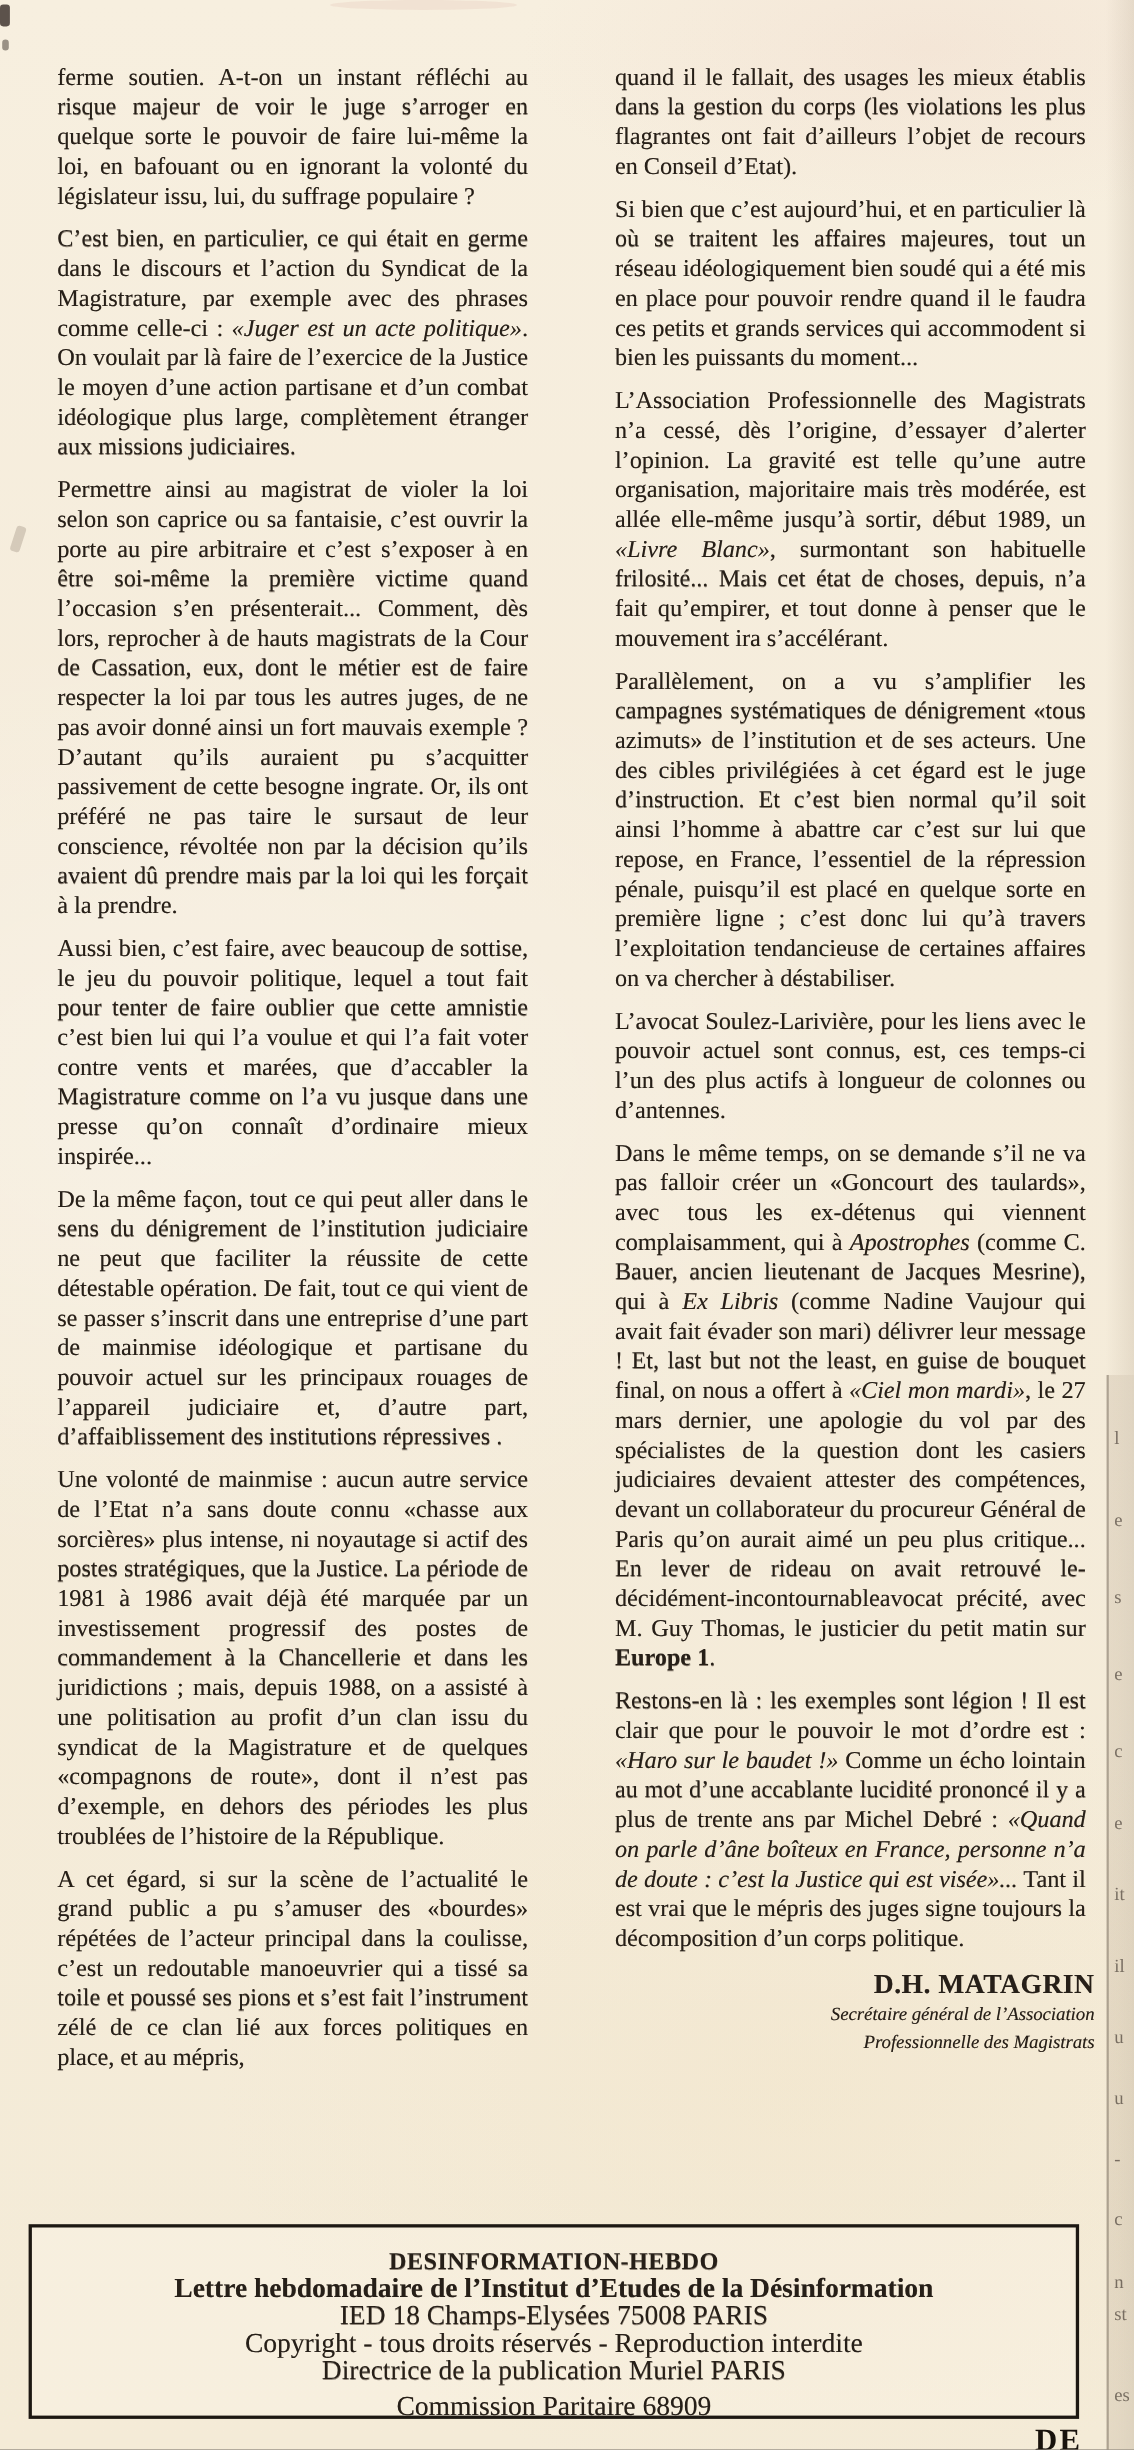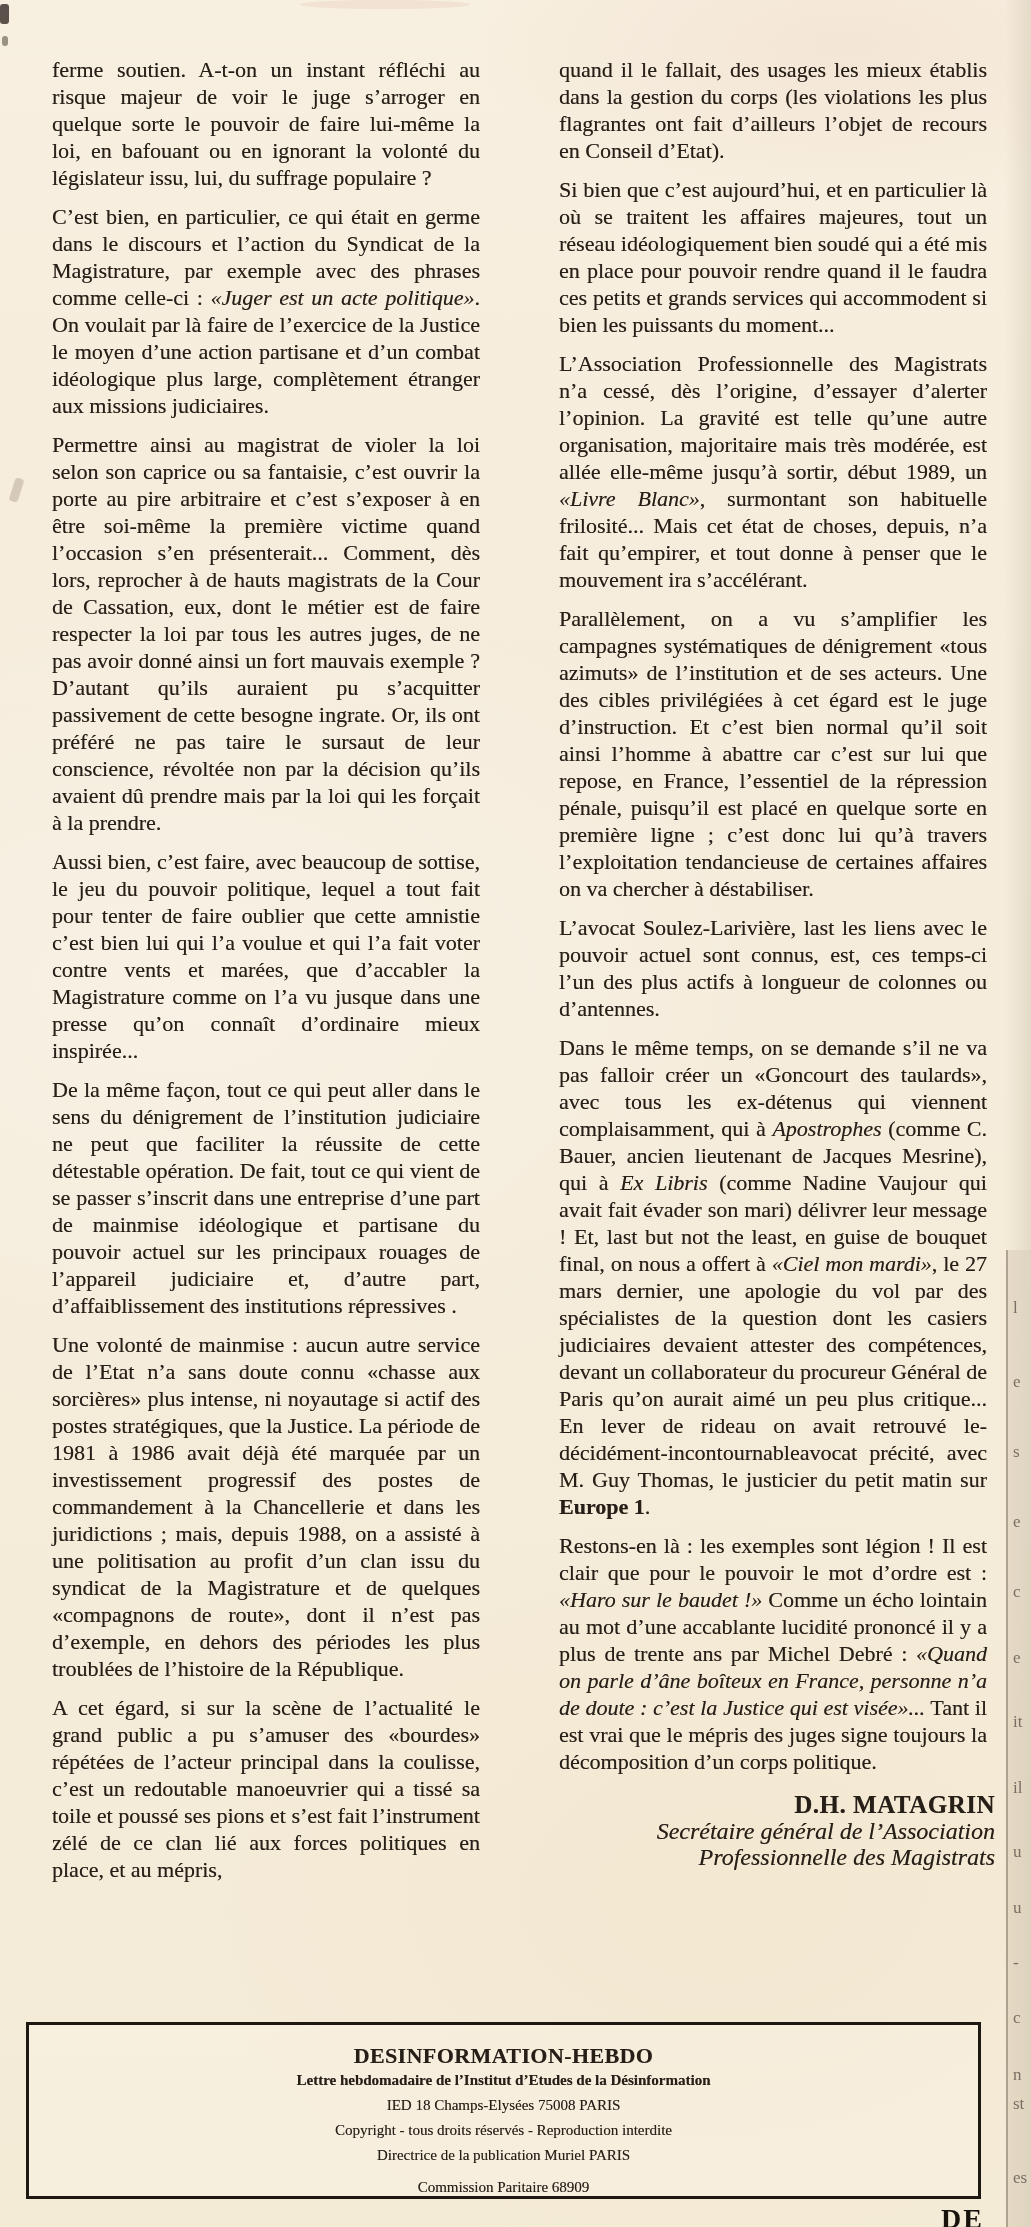--- a/index.html
+++ b/index.html
@@ -30,32 +30,32 @@
   .seg-b{font-weight:bold;}
   .signature{
     margin-top:16px;
     text-align:right;
     padding-right:4px;
   }
   .signature .sig-name{
     font-weight:bold;font-size:25px;line-height:27px;letter-spacing:0.5px;
   }
   .signature .sig-line{
-    font-style:italic;font-size:24px;line-height:26px;
+    font-style:italic;font-size:17px;line-height:26px;
   }
   .footer-box{
     position:absolute;left:26px;top:2022px;width:955px;height:177px;
     border:3px solid #1d1812;
     background:rgba(255,252,244,0.25);
     text-align:center;
     padding-top:18px;
     box-sizing:border-box;
     text-shadow:0.2px 0.2px 0.3px rgba(45,32,22,0.5);
   }
-  .footer-box div{font-size:15px;line-height:25px;}
+  .footer-box div{font-size:25px;line-height:25px;}
   .fb-title{font-weight:bold;font-size:22px !important;letter-spacing:0.4px;}
   .fb-subtitle{font-weight:bold;}
   .fb-commission{margin-top:7px;}
   .bottom-frag{
     position:absolute;left:941px;top:2203px;
     font-weight:bold;font-size:28px;letter-spacing:2px;color:#18120c;
   }
   .edge-strip{
     position:absolute;left:1006px;top:1250px;width:25px;height:977px;
     border-left:2px solid rgba(70,58,45,0.38);
@@ -94,21 +94,21 @@
       <p><span>De la même façon, tout ce qui peut aller dans le sens du dénigrement de l’institution judiciaire ne peut que faciliter la réussite de cette détestable opération. De fait, tout ce qui vient de se passer s’inscrit dans une entreprise d’une part de mainmise idéologique et partisane du pouvoir actuel sur les principaux rouages de l’appareil judiciaire et, d’autre part, d’affaiblissement des institutions répressives .</span></p>
       <p><span>Une volonté de mainmise : aucun autre service de l’Etat n’a sans doute connu «chasse aux sorcières» plus intense, ni noyautage si actif des postes stratégiques, que la Justice. La période de 1981 à 1986 avait déjà été marquée par un investissement progressif des postes de commandement à la Chancellerie et dans les juridictions ; mais, depuis 1988, on a assisté à une politisation au profit d’un clan issu du syndicat de la Magistrature et de quelques «compagnons de route», dont il n’est pas d’exemple, en dehors des périodes les plus troublées de l’histoire de la République.</span></p>
       <p><span>A cet égard, si sur la scène de l’actualité le grand public a pu s’amuser des «bourdes» répétées de l’acteur principal dans la coulisse, c’est un redoutable manoeuvrier qui a tissé sa toile et poussé ses pions et s’est fait l’instrument zélé de ce clan lié aux forces politiques en place, et au mépris,</span></p>
     </div>
 
   <div class="col col-right">
   <p><span>quand il le fallait, des usages les mieux établis dans la gestion du corps (les violations les plus flagrantes ont fait d’ailleurs l’objet de recours en Conseil d’Etat).</span></p>
       <p><span>Si bien que c’est aujourd’hui, et en particulier là où se traitent les affaires majeures, tout un réseau idéologiquement bien soudé qui a été mis en place pour pouvoir rendre quand il le faudra ces petits et grands services qui accommodent si bien les puissants du moment...</span></p>
       <p><span>L’Association Professionnelle des Magistrats n’a cessé, dès l’origine, d’essayer d’alerter l’opinion. La gravité est telle qu’une autre organisation, majoritaire mais très modérée, est allée elle-même jusqu’à sortir, début 1989, un </span><span class="seg-i">«Livre Blanc»</span><span>, surmontant son habituelle frilosité... Mais cet état de choses, depuis, n’a fait qu’empirer, et tout donne à penser que le mouvement ira s’accélérant.</span></p>
       <p><span>Parallèlement, on a vu s’amplifier les campagnes systématiques de dénigrement «tous azimuts» de l’institution et de ses acteurs. Une des cibles privilégiées à cet égard est le juge d’instruction. Et c’est bien normal qu’il soit ainsi l’homme à abattre car c’est sur lui que repose, en France, l’essentiel de la répression pénale, puisqu’il est placé en quelque sorte en première ligne ; c’est donc lui qu’à travers l’exploitation tendancieuse de certaines affaires on va chercher à déstabiliser.</span></p>
-      <p><span>L’avocat Soulez-Larivière, last les liens avec le pouvoir actuel sont connus, est, ces temps-ci l’un des plus actifs à longueur de colonnes ou d’antennes.</span></p>
+      <p><span>L’avocat Soulez-Larivière, pour les liens avec le pouvoir actuel sont connus, est, ces temps-ci l’un des plus actifs à longueur de colonnes ou d’antennes.</span></p>
       <p><span>Dans le même temps, on se demande s’il ne va pas falloir créer un «Goncourt des taulards», avec tous les ex-détenus qui viennent complaisamment, qui à </span><span class="seg-i">Apostrophes</span><span> (comme C. Bauer, ancien lieutenant de Jacques Mesrine), qui à </span><span class="seg-i">Ex Libris</span><span> (comme Nadine Vaujour qui avait fait évader son mari) délivrer leur message ! Et, last but not the least, en guise de bouquet final, on nous a offert à </span><span class="seg-i">«Ciel mon mardi»</span><span>, le 27 mars dernier, une apologie du vol par des spécialistes de la question dont les casiers judiciaires devaient attester des compétences, devant un collaborateur du procureur Général de Paris qu’on aurait aimé un peu plus critique... En lever de rideau on avait retrouvé le-décidément-incontournableavocat précité, avec M. Guy Thomas, le justicier du petit matin sur </span><span class="seg-b">Europe 1</span><span>.</span></p>
       <p><span>Restons-en là : les exemples sont légion ! Il est clair que pour le pouvoir le mot d’ordre est : </span><span class="seg-i">«Haro sur le baudet !»</span><span> Comme un écho lointain au mot d’une accablante lucidité prononcé il y a plus de trente ans par Michel Debré : </span><span class="seg-i">«Quand on parle d’âne boîteux en France, personne n’a de doute : c’est la Justice qui est visée»...</span><span> Tant il est vrai que le mépris des juges signe toujours la décomposition d’un corps politique.</span></p>
       <div class="signature">
         <div class="sig-name">D.H. MATAGRIN</div>
         <div class="sig-line">Secrétaire général de l’Association</div>
         <div class="sig-line">Professionnelle des Magistrats</div>
       </div>
     </div>
 
   <div class="edge-strip">

